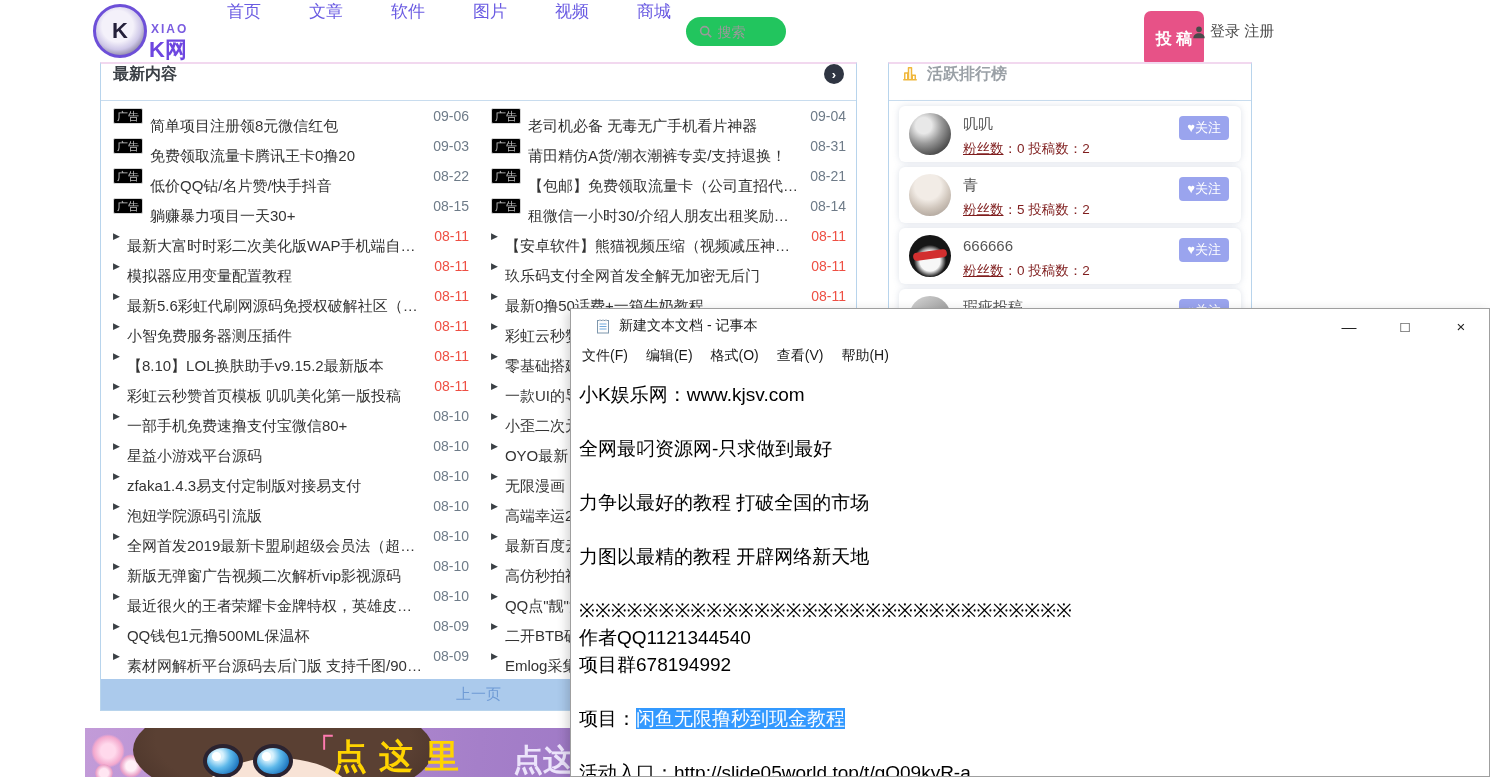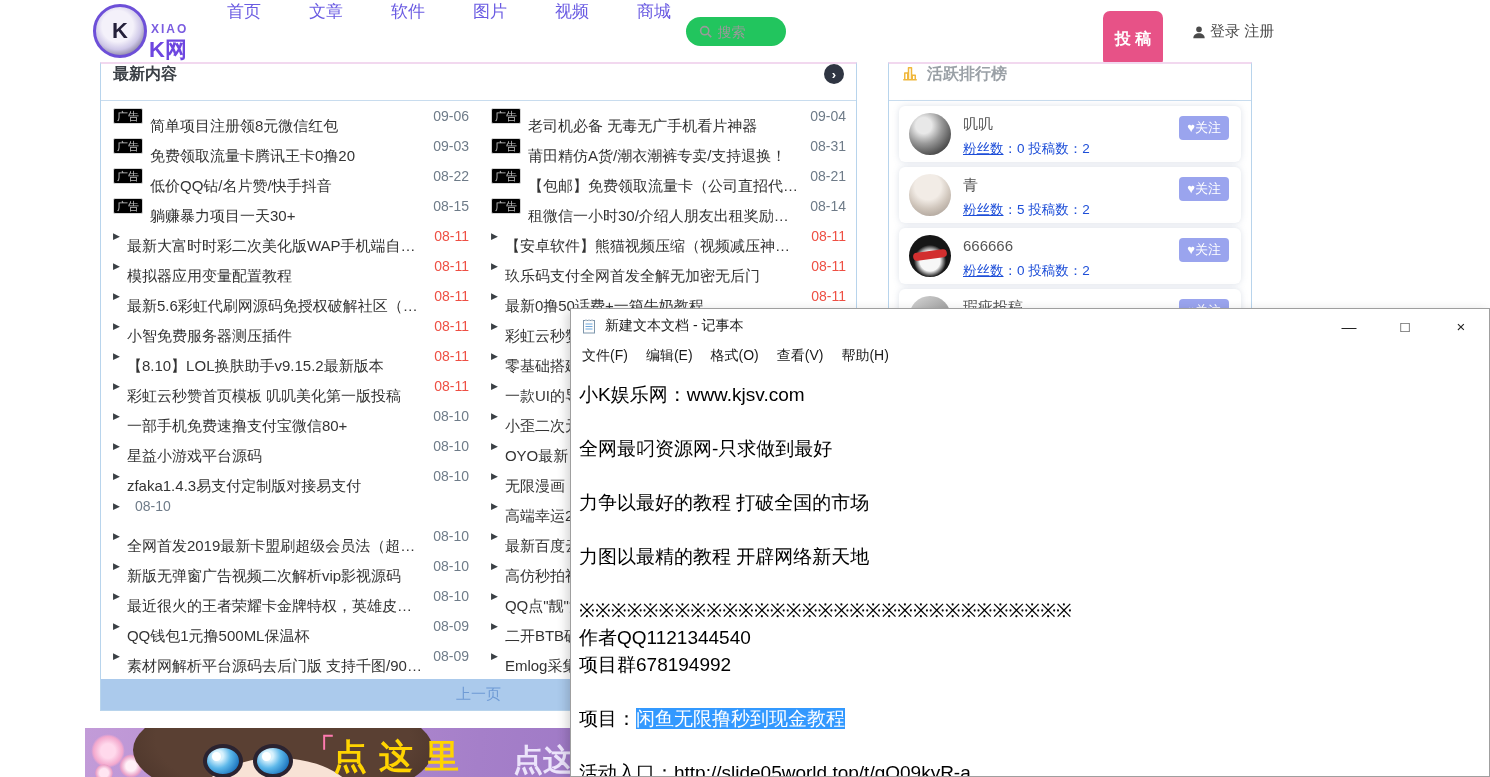--- a/index.html
+++ b/index.html
@@ -15,21 +15,21 @@
     display:flex;align-items:center;justify-content:center;font-size:22px;}
   .lt1{position:absolute;left:58px;top:20px;font-size:12px;letter-spacing:2px;color:#7a5ce0;font-weight:bold;}
   .lt2{position:absolute;left:56px;top:33px;font-size:22px;color:#6d46e0;font-weight:bold;}
   .nav-links{position:absolute;left:227px;top:0;height:62px;display:flex;align-items:flex-start;gap:48px;}
   .nav-link{font-size:17px;color:#6a5be2;cursor:pointer;white-space:nowrap;}
   .search-pill{position:absolute;left:686px;top:17px;width:100px;height:29px;border-radius:15px;
     background:#22c55e;display:flex;align-items:center;justify-content:center;gap:4px;}
   .search-pill input{width:54px;border:none;background:transparent;outline:none;
     font-size:14px;color:#555;font-family:"Liberation Sans",sans-serif;}
   .search-pill input::placeholder{color:#9a9a9a;}
-  .submit-btn{position:absolute;left:1103px;top:11px;width:60px;height:56px;border:none;border-radius:7px;
+  .submit-btn{position:absolute;left:1144px;top:11px;width:60px;height:56px;border:none;border-radius:7px;
     background:#e75287;color:#fff;font-size:16px;font-weight:bold;cursor:pointer;
     font-family:"Liberation Sans",sans-serif;}
   .auth{position:absolute;left:1192px;top:22px;display:flex;align-items:center;gap:4px;
     font-size:15px;color:#4a4a4a;cursor:pointer;}
 
   
   .card{position:absolute;background:#fff;border:1px solid #b8d4ec;border-top:2px solid #f2d8ef;box-sizing:border-box;}
   .main-card{left:100px;top:62px;width:757px;height:649px;}
   .side-card{left:888px;top:62px;width:364px;height:649px;}
   .card-head{height:36px;display:flex;padding:0 12px;gap:8px;
@@ -56,21 +56,21 @@
   .user-card{position:relative;height:56px;margin:5px 10px;border-radius:6px;background:#fff;
     box-shadow:0 0 6px rgba(120,140,170,.25);}
   .avatar{position:absolute;left:10px;top:7px;width:42px;height:42px;border-radius:50%;cursor:pointer;overflow:hidden;}
   .photo-bw-avatar{background:radial-gradient(circle at 35% 30%,#e8e8e8 0 20%,#9a9a9a 45%,#4f4f4f 75%,#222);}
   .anime-boy-avatar{background:radial-gradient(circle at 45% 30%,#f2ece6 0 35%,#cfc5bb 60%,#9a8f86);}
   .qq-penguin-avatar{background:radial-gradient(circle at 50% 62%,#f7f7f7 0 30%,#161616 48%);position:absolute;}
   .qq-penguin-avatar::after{content:"";position:absolute;left:4px;top:16px;width:34px;height:8px;
     background:#d22f2f;border-radius:4px;transform:rotate(-8deg);}
   .gray-avatar{background:linear-gradient(135deg,#d6d6d6,#9c9c9c 70%,#7c7c7c);}
   .user-name{position:absolute;left:64px;top:9px;font-size:15px;color:#555;cursor:pointer;}
-  .user-stats{position:absolute;left:64px;top:34px;font-size:13.5px;color:#1d4ed8;}
+  .user-stats{position:absolute;left:64px;top:34px;font-size:13.5px;color:#7f1d1d;}
   .u-label{text-decoration:underline;}
   .follow-btn{position:absolute;right:12px;top:10px;border:none;border-radius:4px;background:#9aa4ee;
     color:#fff;font-size:13px;padding:3px 8px;cursor:pointer;font-family:"Liberation Sans",sans-serif;}
 
   
   .banner{position:absolute;left:85px;top:728px;width:1405px;height:120px;overflow:hidden;cursor:pointer;
     background:linear-gradient(95deg,#c29bd8 0%,#a57fc9 28%,#8e6bbd 58%,#a581cb 100%);}
   .b-flower{position:absolute;border-radius:50%;}
   .f1{left:6px;top:6px;width:34px;height:34px;background:radial-gradient(circle,#ffd9ec 0 30%,#f3a8cd 60%,transparent 70%);}
   .f2{left:34px;top:26px;width:24px;height:24px;background:radial-gradient(circle,#fff0f7 0 30%,#eaa1c8 60%,transparent 70%);}
@@ -83,21 +83,21 @@
     background:radial-gradient(circle at 35% 30%,#d9f2fd 0 18%,#5db8ea 45%,#1f77c0 78%,#123a63);}
   .e1{left:118px;} .e2{left:168px;}
   .b-eye::after{content:"";position:absolute;left:5px;top:4px;width:9px;height:9px;border-radius:50%;background:#fff;}
   .b-bracket{position:absolute;left:222px;top:2px;font-size:28px;font-weight:bold;color:#ff7bb0;}
   .cta-yellow{position:absolute;left:248px;top:6px;font-size:34px;font-weight:bold;color:#ffd400;letter-spacing:12px;}
   .cta-white{position:absolute;left:428px;top:12px;font-size:30px;font-weight:bold;color:#ece4fb;}
 
   
   .notepad{position:absolute;left:570px;top:308px;width:920px;height:469px;background:#fff;
     border:1px solid #9f9f9f;box-sizing:border-box;box-shadow:-3px 3px 10px rgba(0,0,0,.18);z-index:10;}
-  .np-titlebar{position:relative;height:34px;display:flex;align-items:center;padding-left:10px;gap:8px;background:#fff;}
+  .np-titlebar{position:relative;height:34px;display:flex;align-items:center;padding-left:24px;gap:8px;background:#fff;}
   .np-title{font-size:14px;color:#1a1a1a;}
   .np-controls{position:absolute;right:0;top:0;height:34px;display:flex;}
   .np-ctl{width:56px;height:34px;display:flex;align-items:center;justify-content:center;
     font-size:15px;color:#222;cursor:pointer;}
   .np-menubar{height:26px;display:flex;align-items:center;padding-left:2px;background:#fff;}
   .np-menu{font-size:14px;color:#1a1a1a;padding:0 9px;cursor:pointer;}
   .np-content{position:absolute;left:0;right:0;top:60px;bottom:0;background:#fff;overflow:hidden;
     padding:12px 0 0 8px;cursor:text;}
   .np-line{height:27px;line-height:27px;font-size:19px;color:#000;white-space:pre;}
   .np-sel{background:#3399ff;color:#fff;}
@@ -206,20 +206,21 @@
           <span class="item-title">星益小游戏平台源码</span>
           <span class="item-date">08-10</span>
         </div>
         <div class="list-row">
           <span class="arrow">▶</span>
           <span class="item-title">zfaka1.4.3易支付定制版对接易支付</span>
           <span class="item-date">08-10</span>
         </div>
         <div class="list-row">
           <span class="arrow">▶</span>
+          <span class="item-title">泡妞学院源码引流版</span>
           <span class="item-date">08-10</span>
         </div>
         <div class="list-row">
           <span class="arrow">▶</span>
           <span class="item-title">全网首发2019最新卡盟刷超级会员法（超…</span>
           <span class="item-date">08-10</span>
         </div>
         <div class="list-row">
           <span class="arrow">▶</span>
           <span class="item-title">新版无弹窗广告视频二次解析vip影视源码</span>

